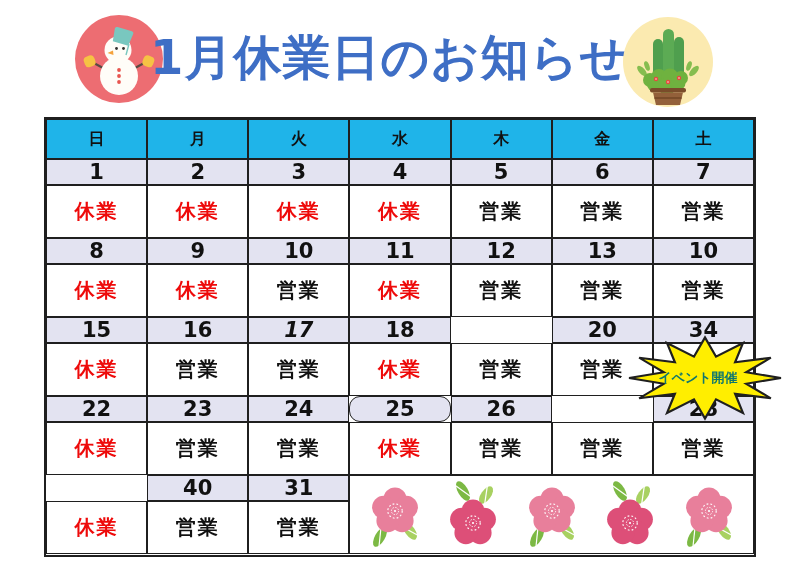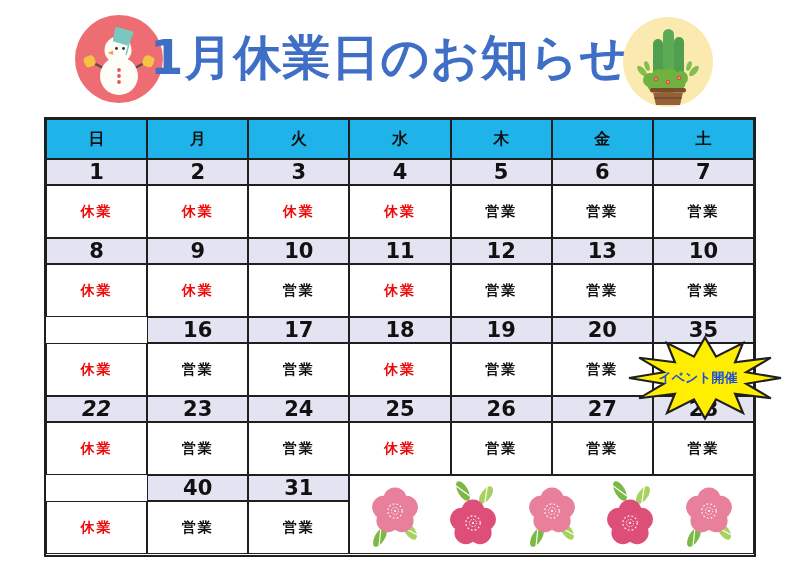--- a/index.html
+++ b/index.html
@@ -25,32 +25,32 @@
     grid-template-columns:repeat(7,1fr);
     grid-template-rows:40px 26px 53px 26px 53px 26px 53px 26px 53px 26px 53px;
   }
   .cell{
     border:1px solid #1f1f1f;
     display:flex;align-items:center;justify-content:center;
     font-weight:700;color:#111;overflow:hidden;
   }
   .cell.head{background:#1fb4e9;font-size:16px;}
   .cell.date{background:#e3e3f1;font-size:21px;}
-  .cell.status{background:#ffffff;font-size:14px;letter-spacing:2px;}
+  .cell.status{background:#ffffff;font-size:20px;letter-spacing:2px;}
   .cell.status.closed{color:#ee0a0a;}
   .cell.flowers{background:#ffffff;display:flex;gap:8px;align-items:center;justify-content:space-evenly;padding:2px 6px;}
   
   #event-badge{
     position:absolute;left:624px;top:332px;width:162px;height:92px;z-index:5;
   }
   #event-badge svg{position:absolute;left:0;top:0;width:100%;height:100%;}
   #event-badge .badge-label{
     position:absolute;left:0;right:14px;top:0;bottom:0;
     display:flex;align-items:center;justify-content:center;
-    font-size:13px;font-weight:800;color:#1d4ed8;letter-spacing:0;
+    font-size:13px;font-weight:800;color:#0f766e;letter-spacing:0;
     white-space:nowrap;
   }
 </style>
 </head>
 <body>
 
 <div class="hero-icon" id="snowman-wrap">
   <svg viewBox="0 0 88 88" width="88" height="88">
     <circle cx="44" cy="44" r="44" fill="#ed6d72"></circle>
 
@@ -146,39 +146,38 @@
     <div class="cell date" style="grid-area: 4 / 5;">12</div>
     <div class="cell date" style="grid-area: 4 / 6;">13</div>
     <div class="cell date" style="grid-area: 4 / 7;">10</div>
     <div class="cell status closed" style="grid-area: 5 / 1;">休業</div>
     <div class="cell status closed" style="grid-area: 5 / 2;">休業</div>
     <div class="cell status" style="grid-area: 5 / 3;">営業</div>
     <div class="cell status closed" style="grid-area: 5 / 4;">休業</div>
     <div class="cell status" style="grid-area: 5 / 5;">営業</div>
     <div class="cell status" style="grid-area: 5 / 6;">営業</div>
     <div class="cell status" style="grid-area: 5 / 7;">営業</div>
+    <div class="cell date" style="grid-area: 6 / 1;">15</div>
     <div class="cell date" style="grid-area: 6 / 2;">16</div>
-    <div class="cell date" style="grid-area: 6 / 3;">17</div>
+    <div class="cell date" style="grid-area: 6 / 3; font-style: italic;">17</div>
     <div class="cell date" style="grid-area: 6 / 4;">18</div>
-    <div class="cell date" style="grid-area: 6 / 5;">19</div>
     <div class="cell date" style="grid-area: 6 / 6;">20</div>
-    <div class="cell date" style="grid-area: 6 / 7;">35</div>
+    <div class="cell date" style="grid-area: 6 / 7;">34</div>
     <div class="cell status closed" style="grid-area: 7 / 1;">休業</div>
     <div class="cell status" style="grid-area: 7 / 2;">営業</div>
     <div class="cell status" style="grid-area: 7 / 3;">営業</div>
     <div class="cell status closed" style="grid-area: 7 / 4;">休業</div>
     <div class="cell status" style="grid-area: 7 / 5;">営業</div>
     <div class="cell status" style="grid-area: 7 / 6;">営業</div>
     <div class="cell status" style="grid-area: 7 / 7;"></div>
-    <div class="cell date" style="grid-area: 8 / 1; font-style: italic;">22</div>
+    <div class="cell date" style="grid-area: 8 / 1;">22</div>
     <div class="cell date" style="grid-area: 8 / 2;">23</div>
     <div class="cell date" style="grid-area: 8 / 3;">24</div>
-    <div class="cell date" style="grid-area: 8 / 4;">25</div>
+    <div class="cell date" style="grid-area: 8 / 4; border-radius: 11px;">25</div>
     <div class="cell date" style="grid-area: 8 / 5;">26</div>
-    <div class="cell date" style="grid-area: 8 / 6;">27</div>
     <div class="cell date" style="grid-area: 8 / 7;">28</div>
     <div class="cell status closed" style="grid-area: 9 / 1;">休業</div>
     <div class="cell status" style="grid-area: 9 / 2;">営業</div>
     <div class="cell status" style="grid-area: 9 / 3;">営業</div>
     <div class="cell status closed" style="grid-area: 9 / 4;">休業</div>
     <div class="cell status" style="grid-area: 9 / 5;">営業</div>
     <div class="cell status" style="grid-area: 9 / 6;">営業</div>
     <div class="cell status" style="grid-area: 9 / 7;">営業</div>
     <div class="cell date" style="grid-area: 10 / 2;">40</div>
     <div class="cell date" style="grid-area: 10 / 3;">31</div>

